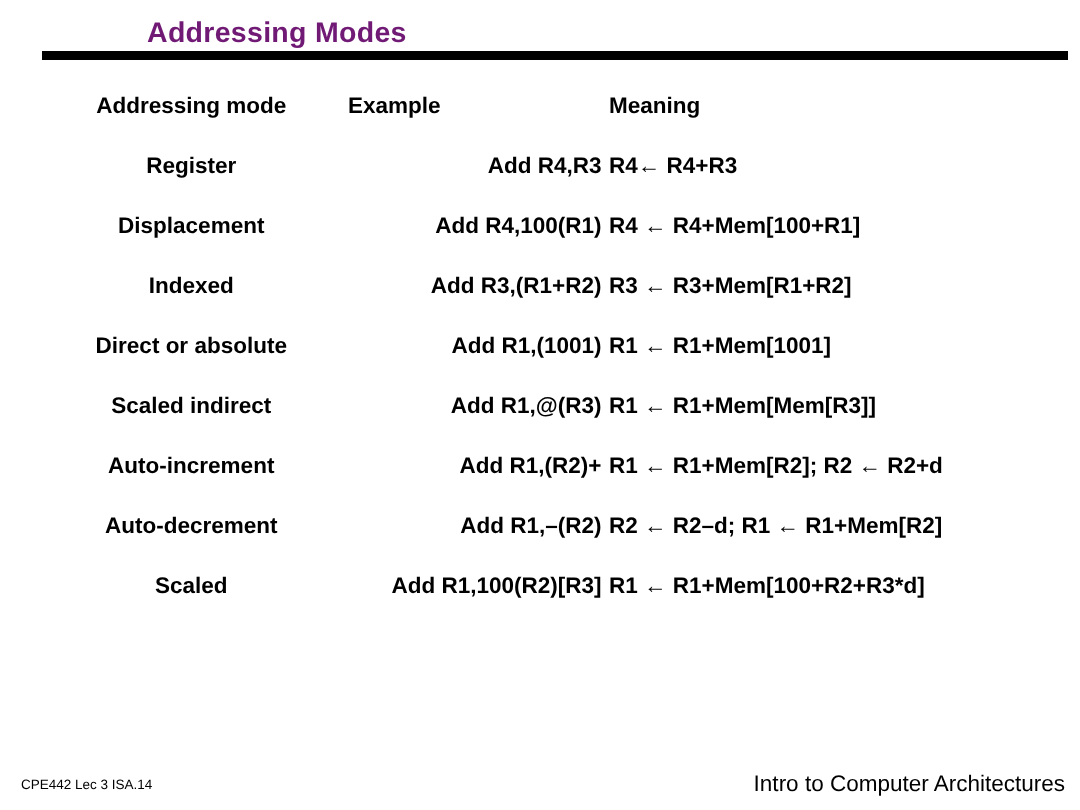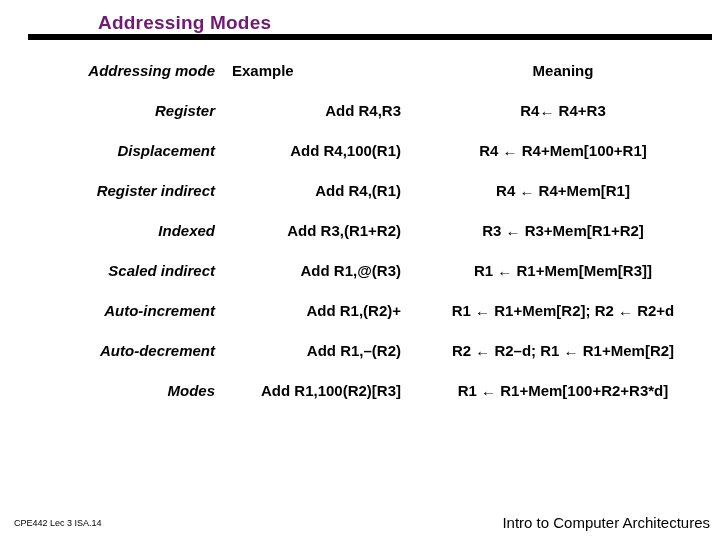--- a/index.html
+++ b/index.html
@@ -51,34 +51,33 @@
   #modes-table td {
     padding: 0;
     vertical-align: middle;
     font-size: 15px;
     font-weight: bold;
     color: #000000;
     white-space: nowrap;
   }
   .col-mode {
     width: 215px;
-    text-align: right;
+    text-align: center;
     padding-left: 40px !important;
     box-sizing: border-box;
-    font-style: italic;
   }
   .col-example {
     width: 188px;
     text-align: right;
     padding-right: 2px !important;
     box-sizing: border-box;
   }
   .col-meaning {
     width: 317px;
-    text-align: center;
+    text-align: left;
     padding-left: 3px !important;
     box-sizing: border-box;
   }
   
   #modes-table tr.header-row td {
     font-size: 15px;
     font-weight: bold;
   }
   #modes-table tr.header-row .col-example {
     text-align: left;
@@ -123,46 +122,46 @@
       <td class="col-mode">Register</td>
       <td class="col-example">Add R4,R3</td>
       <td class="col-meaning">R4← R4+R3</td>
     </tr>
     <tr>
       <td class="col-mode">Displacement</td>
       <td class="col-example">Add R4,100(R1)</td>
       <td class="col-meaning">R4 ← R4+Mem[100+R1]</td>
     </tr>
     <tr>
-      <td class="col-mode">Register indirect</td>
-      <td class="col-example">Add R4,(R1)</td>
-      <td class="col-meaning">R4 ← R4+Mem[R1]</td>
-    </tr>
-    <tr>
       <td class="col-mode">Indexed</td>
       <td class="col-example">Add R3,(R1+R2)</td>
       <td class="col-meaning">R3 ← R3+Mem[R1+R2]</td>
+    </tr>
+    <tr>
+      <td class="col-mode">Direct or absolute</td>
+      <td class="col-example">Add R1,(1001)</td>
+      <td class="col-meaning">R1 ← R1+Mem[1001]</td>
     </tr>
     <tr>
       <td class="col-mode">Scaled indirect</td>
       <td class="col-example">Add R1,@(R3)</td>
       <td class="col-meaning">R1 ← R1+Mem[Mem[R3]]</td>
     </tr>
     <tr>
       <td class="col-mode">Auto-increment</td>
       <td class="col-example">Add R1,(R2)+</td>
       <td class="col-meaning">R1 ← R1+Mem[R2]; R2 ← R2+d</td>
     </tr>
     <tr>
       <td class="col-mode">Auto-decrement</td>
       <td class="col-example">Add R1,–(R2)</td>
       <td class="col-meaning">R2 ← R2–d; R1 ← R1+Mem[R2]</td>
     </tr>
     <tr>
-      <td class="col-mode">Modes</td>
+      <td class="col-mode">Scaled</td>
       <td class="col-example">Add R1,100(R2)[R3]</td>
       <td class="col-meaning">R1 ← R1+Mem[100+R2+R3*d]</td>
     </tr>
   </tbody>
 </table>
 
 <div id="footer-left">CPE442  Lec 3 ISA.14</div>
 
 <div id="footer-right">Intro to Computer Architectures</div>
 

